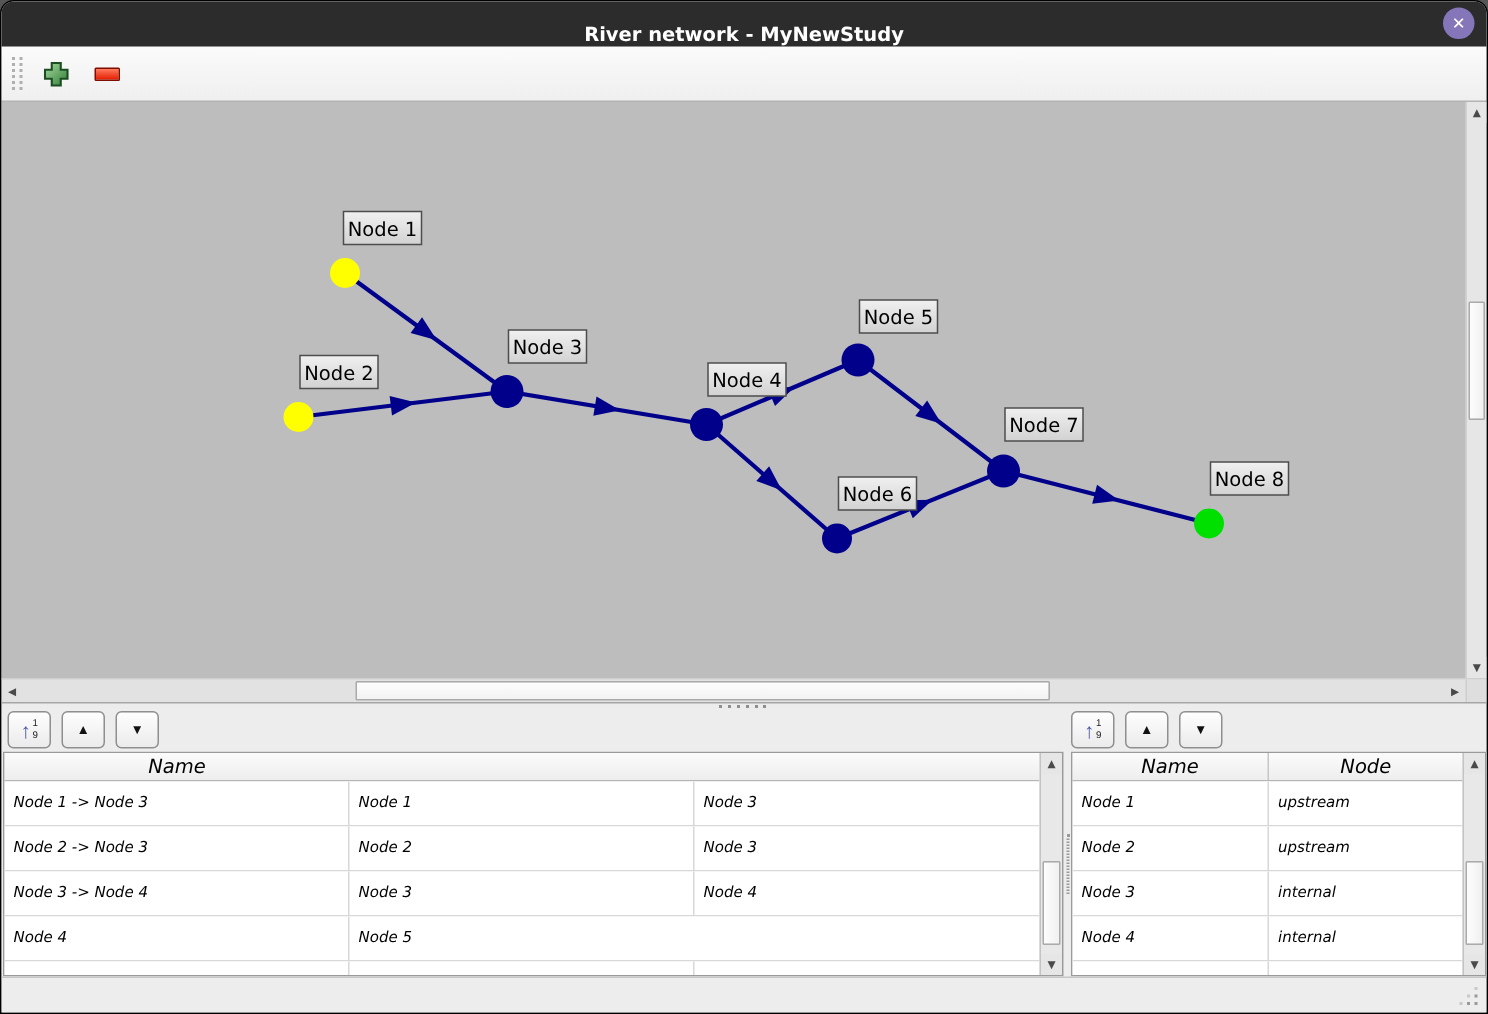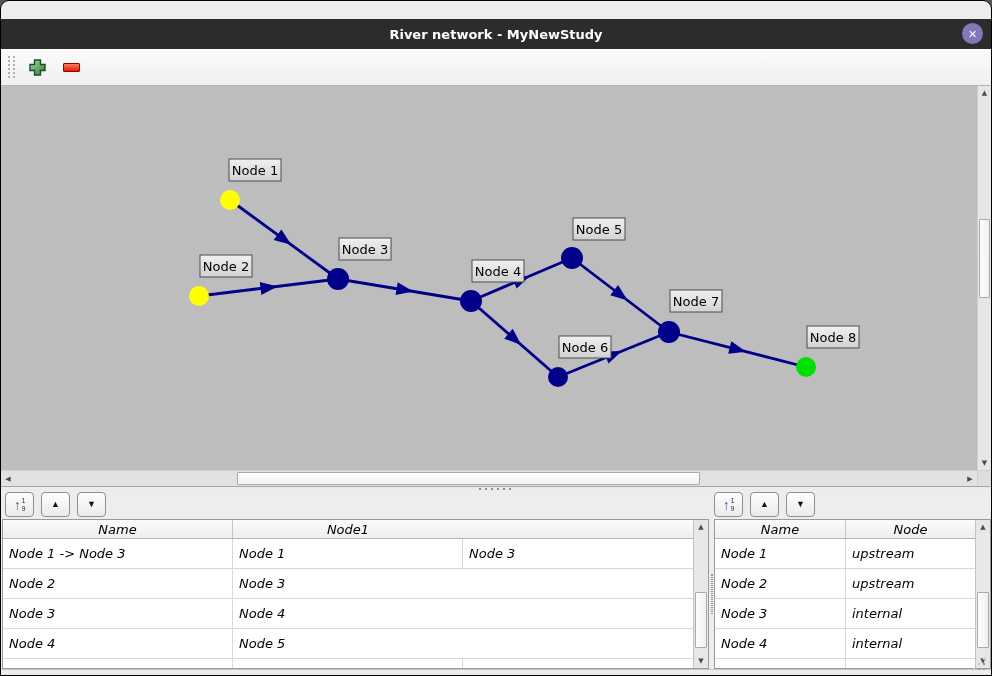--- a/index.html
+++ b/index.html
@@ -4,21 +4,21 @@
 <style>
   * { box-sizing: border-box; margin: 0; padding: 0; }
   html,body { width: 992px; height: 676px; }
   body { font-family: "DejaVu Sans", "Liberation Sans", sans-serif; background:#555; }
 
   .window { width:992px; height:676px; border:1px solid #000; border-radius:9px 9px 0 0;
             overflow:hidden; display:flex; flex-direction:column; background:#ededed; }
 
   
   .titlebar { height:30px; background:#2c2c2c; position:relative;
-              display:flex; align-items:center; justify-content:center; flex:0 0 30px;margin-top:18px; }
+              display:flex; align-items:flex-end; justify-content:center; flex:0 0 30px; }
   .titlebar .title { color:#fff; font-size:13px; font-weight:bold; }
   .close-btn { position:absolute; right:8px; top:4px; width:21px; height:21px; border-radius:50%;
                background:#8576ba; border:none; color:#fff; font-size:11px; line-height:20px;
                display:flex; align-items:center; justify-content:center; cursor:pointer; }
 
   
   .toolbar { height:37px; flex:0 0 37px; background:linear-gradient(#fbfbfb,#efefef);
              border-bottom:1px solid #b3b3b3; display:flex; align-items:center; padding-left:7px; }
   .toolbar-grip { width:7px; height:22px; border-left:2px dotted #b0b0b0; border-right:2px dotted #b0b0b0; margin-right:9px; }
   .tb-btn { background:transparent; border:none; width:26px; height:26px; display:flex;
@@ -75,21 +75,21 @@
   .v-grip { width:5px; display:flex; align-items:center; justify-content:center; cursor:col-resize; }
   .v-grip span { width:2px; height:40px; border-left:1px dotted #9a9a9a; border-right:1px dotted #9a9a9a; }
   .tbl-main { flex:1; display:flex; flex-direction:column; overflow:hidden;font-style:italic; }
   .tbl-head { display:flex; height:19px; flex:0 0 19px; background:linear-gradient(#fbfbfb,#eee);
               border-bottom:1px solid #b5b5b5; }
   .th { font-size:13px; color:#000; display:flex; align-items:center; justify-content:center;
         border-right:1px solid #c6c6c6; }
   .th:last-child { border-right:none; }
   .tbl-body { flex:1; overflow:hidden; background:#fff; }
   .tr { display:flex; height:30px; border-bottom:1px solid #d8d8d8; background:#fff; }
-  .td { font-size:13px; color:#000; display:flex; align-items:center; padding-left:6px;
+  .td { font-size:10px; color:#000; display:flex; align-items:center; padding-left:6px;
         border-right:1px solid #d8d8d8; overflow:hidden; white-space:nowrap; }
   .td:last-child { border-right:none; }
   #branch-table .th:nth-child(1), #branch-table .td:nth-child(1) { width:230px; }
   #branch-table .th:nth-child(2), #branch-table .td:nth-child(2) { width:230px; }
   #branch-table .th:nth-child(3), #branch-table .td:nth-child(3) { flex:1; }
   #node-table .th:nth-child(1), #node-table .td:nth-child(1) { width:131px; }
   #node-table .th:nth-child(2), #node-table .td:nth-child(2) { flex:1; }
   .tbl-vscroll { width:15px; flex:0 0 15px; border-left:1px solid #c3c3c3; background:#e8e8e8;
                  display:flex; flex-direction:column; }
 
@@ -255,33 +255,34 @@
       </button>
     </div>
   </div>
 
   <div class="tables-row">
 
     <div class="tbl-panel" id="branch-table">
       <div class="tbl-main">
         <div class="tbl-head">
             <div class="th">Name</div>
-            <div class="th">Node1</div>
           </div>
         <div class="tbl-body">
             <div class="tr">
               <div class="td">Node 1 -&gt; Node 3</div>
               <div class="td">Node 1</div>
               <div class="td">Node 3</div>
             </div>
             <div class="tr">
+              <div class="td">Node 2 -&gt; Node 3</div>
               <div class="td">Node 2</div>
               <div class="td">Node 3</div>
             </div>
             <div class="tr">
+              <div class="td">Node 3 -&gt; Node 4</div>
               <div class="td">Node 3</div>
               <div class="td">Node 4</div>
             </div>
             <div class="tr">
               <div class="td">Node 4</div>
               <div class="td">Node 5</div>
             </div>
             <div class="tr">
               <div class="td"></div>
               <div class="td"></div>

